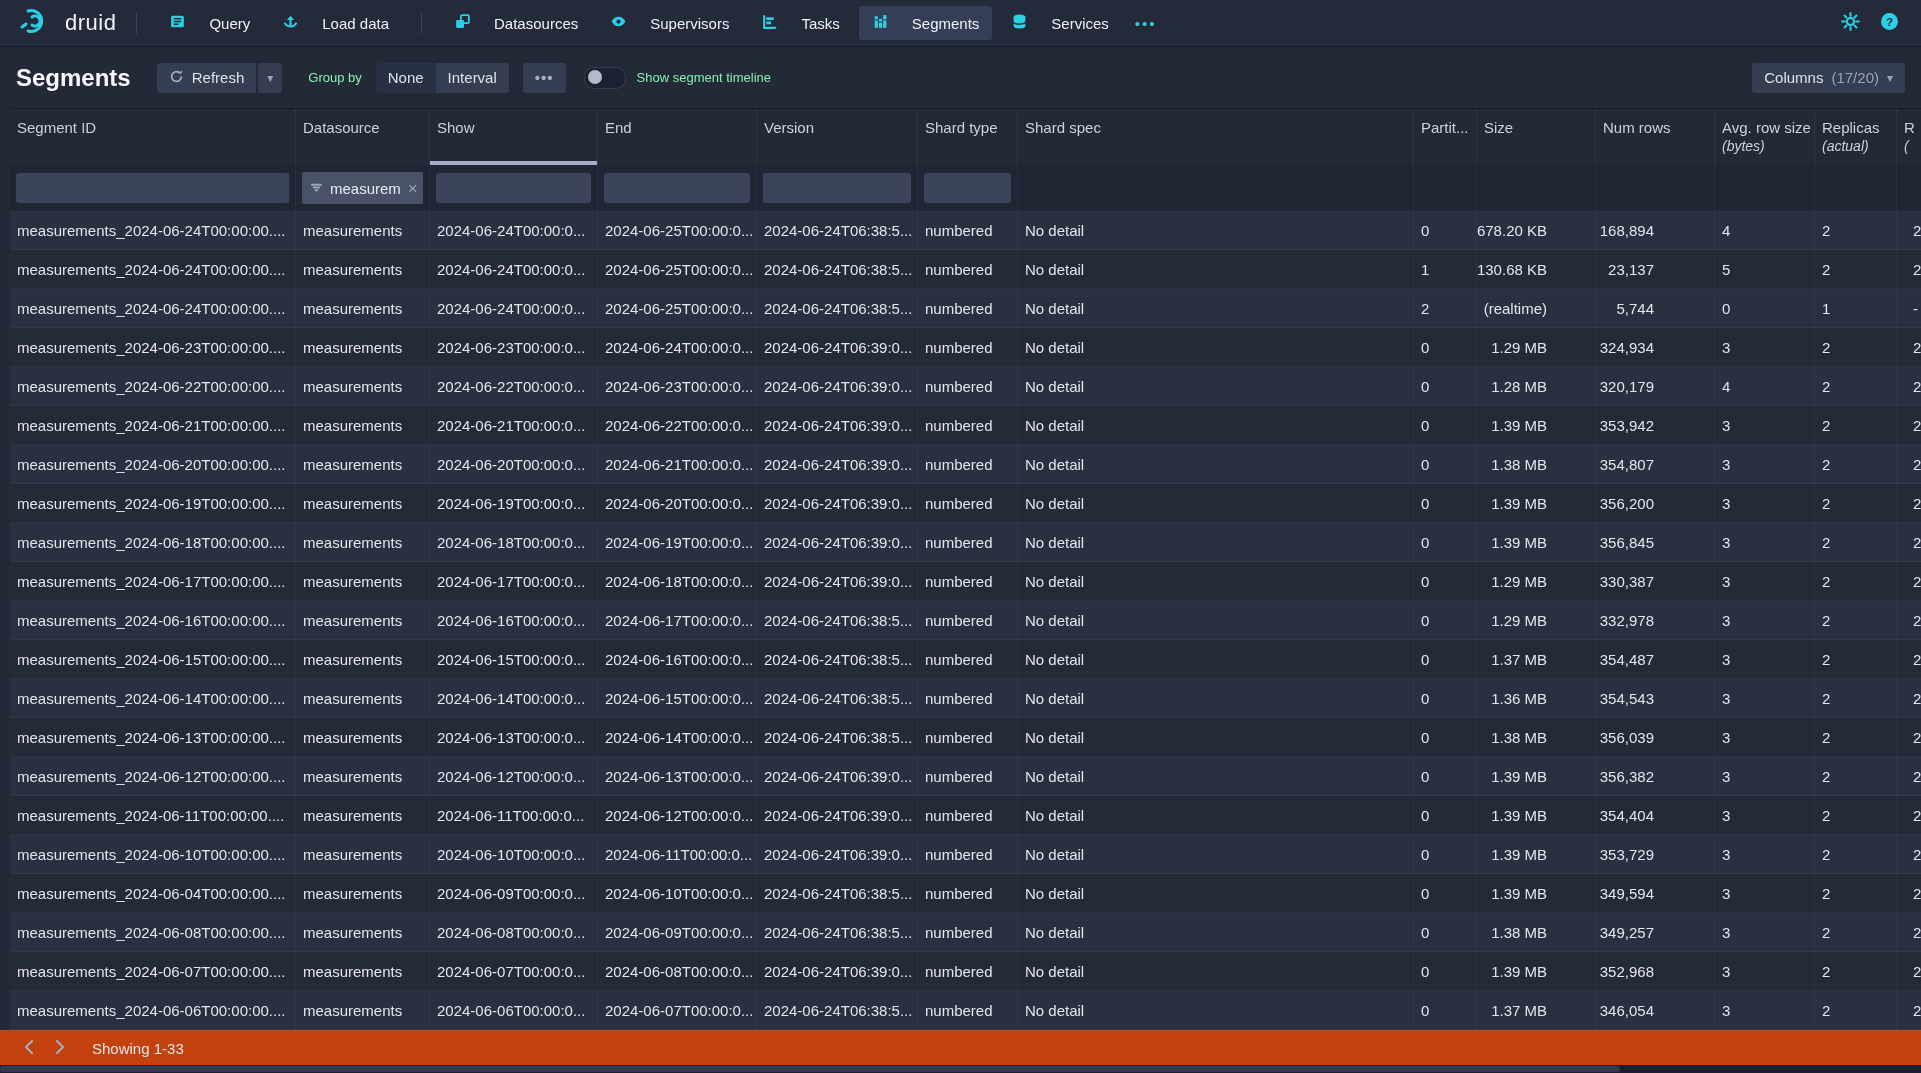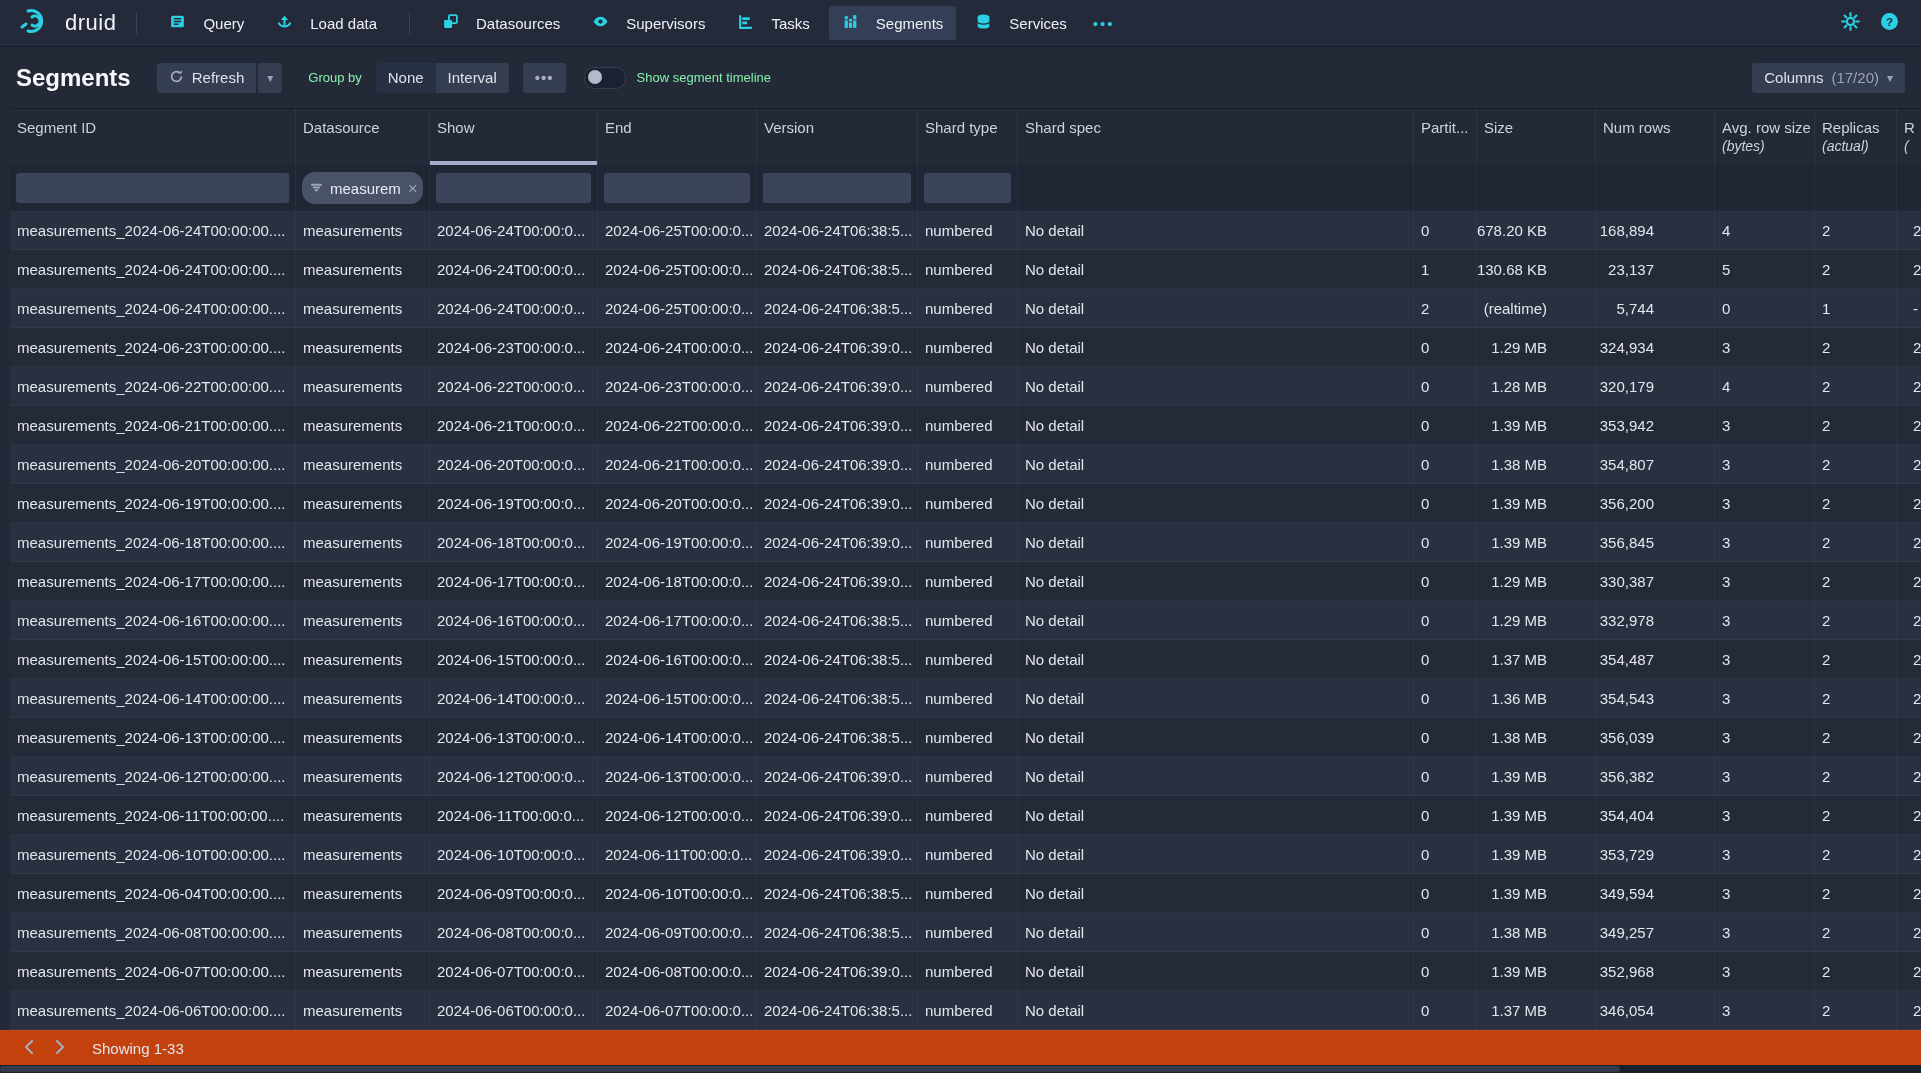--- a/index.html
+++ b/index.html
@@ -11,21 +11,21 @@
   }
   .app{width:1921px;height:1073px;display:flex;flex-direction:column;}
 
   
   .topnav{height:47px;flex:0 0 47px;display:flex;align-items:center;
     padding:0 20px 0 18px;box-sizing:border-box;background:#242a3a;
     border-bottom:1px solid rgba(0,0,0,.35);}
   .brand{display:flex;align-items:center;gap:9px;margin-right:4px;}
   .brand-text{font-size:22px;color:#f0f3f8;letter-spacing:.5px;}
   .nav-sep{width:1px;height:22px;background:#3a4156;margin:0 16px;}
-  .nav-item{display:flex;align-items:center;gap:17px;padding:7px 13px;margin:0 3px;
+  .nav-item{display:flex;align-items:center;gap:23px;padding:7px 13px;margin:0 3px;
     border-radius:3px;font-size:15px;color:#eef1f6;cursor:pointer;white-space:nowrap;}
   .nav-item.active{background:#353e57;}
   .nav-more{color:#2bd0e4;font-size:15px;letter-spacing:2px;padding:7px 10px;cursor:pointer;}
   .nav-right{margin-left:auto;display:flex;gap:16px;align-items:center;}
   .iconbtn{background:none;border:none;padding:2px;cursor:pointer;display:flex;align-items:center;}
 
   
   .toolbar{height:61px;flex:0 0 61px;display:flex;align-items:center;
     padding:0 16px;box-sizing:border-box;background:#232937;}
   .title{font-size:24px;font-weight:bold;margin:0 26px 0 0;color:#f6f8fb;}
@@ -57,21 +57,21 @@
     border-right:1px solid rgba(255,255,255,.06);box-sizing:border-box;cursor:pointer;
     white-space:nowrap;overflow:hidden;}
   .hcell em{display:block;font-style:italic;font-size:14px;margin-top:2px;}
   .sortbar{position:absolute;left:0;right:0;bottom:0;height:4px;background:#a6adc9;}
 
   .frow{height:46px;flex:0 0 46px;background:#202634;}
   .fcell{padding:0 6px;border-right:1px solid rgba(255,255,255,.04);box-sizing:border-box;
     height:100%;display:flex;align-items:center;}
   .flt{width:100%;height:30px;background:#3c4459;border:none;border-radius:3px;color:#e4e7ef;
     font-family:inherit;font-size:15px;padding:0 8px;box-sizing:border-box;outline:none;}
-  .tag{width:100%;height:30px;background:#4a5268;border-radius:13px;display:flex;align-items:center;
+  .tag{width:100%;height:30px;background:#4a5268;border-radius:2px;display:flex;align-items:center;
     gap:7px;padding:16px 8px;box-sizing:border-box;font-size:15px;color:#e7eaf1;}
   .tag .x{color:#9aa2b6;font-size:17px;cursor:pointer;margin-left:auto;line-height:1;}
 
   .rows{flex:0 0 819px;overflow:hidden;}
   .row{height:39px;border-bottom:1px solid rgba(255,255,255,.045);box-sizing:border-box;cursor:pointer;}
   .row:nth-child(odd){background:#293040;}
   .row:nth-child(even){background:#242a38;}
   .cell{padding:0 6px 0 7px;font-size:15px;color:#e2e6ee;white-space:nowrap;overflow:hidden;
     border-right:1px solid rgba(255,255,255,.035);box-sizing:border-box;height:100%;
     display:flex;align-items:center;}

